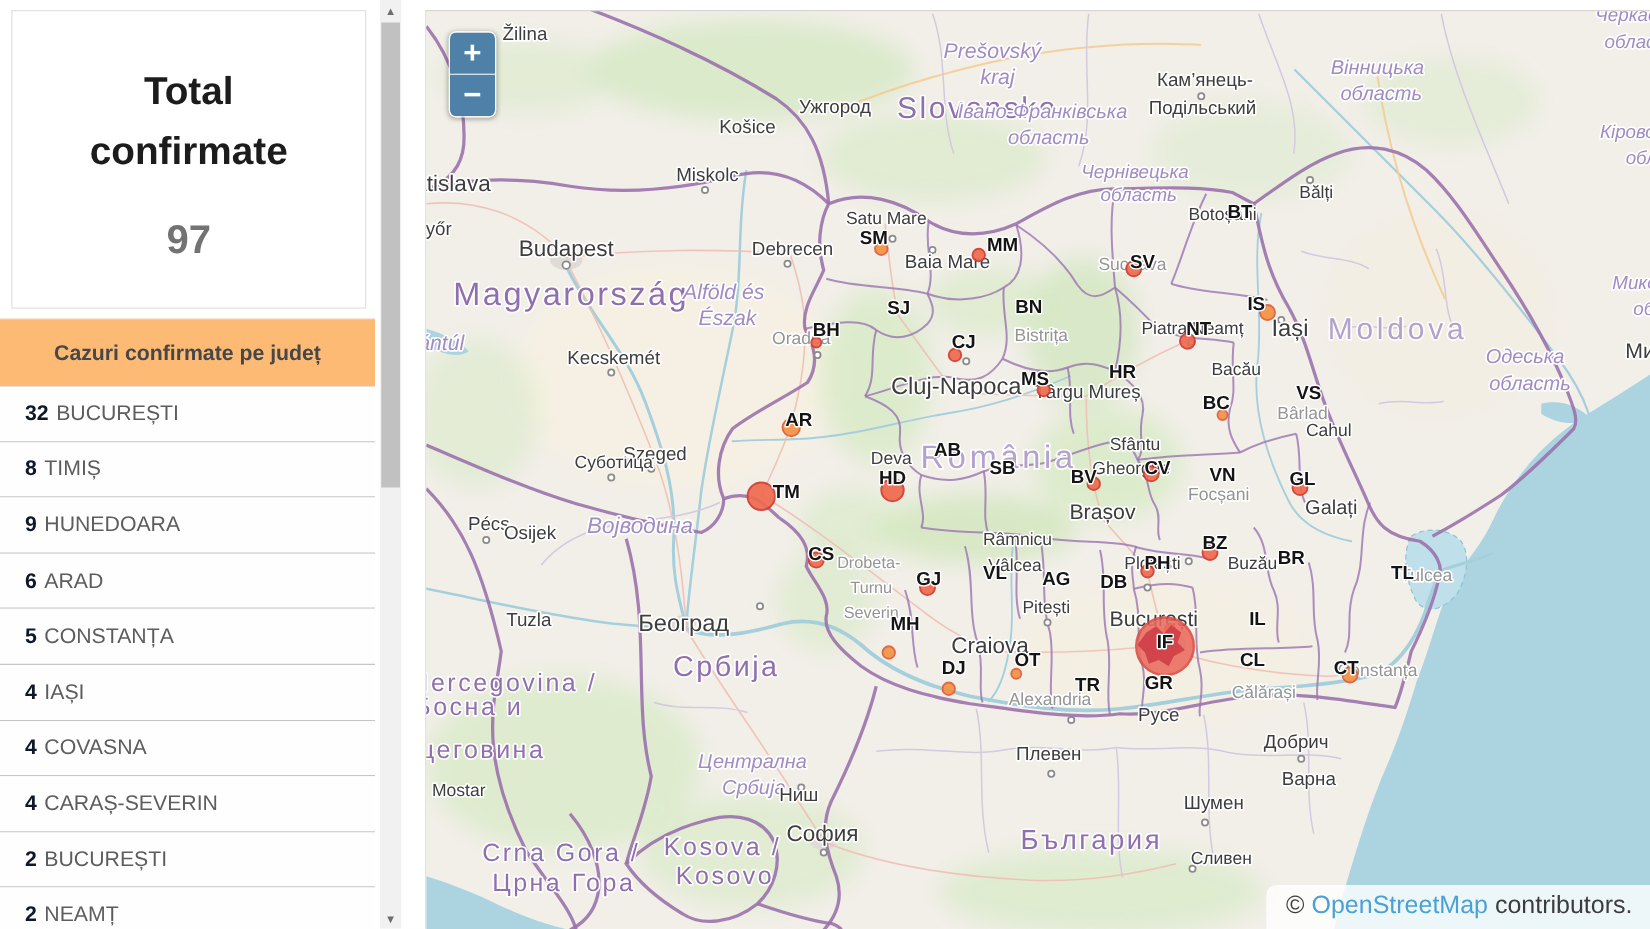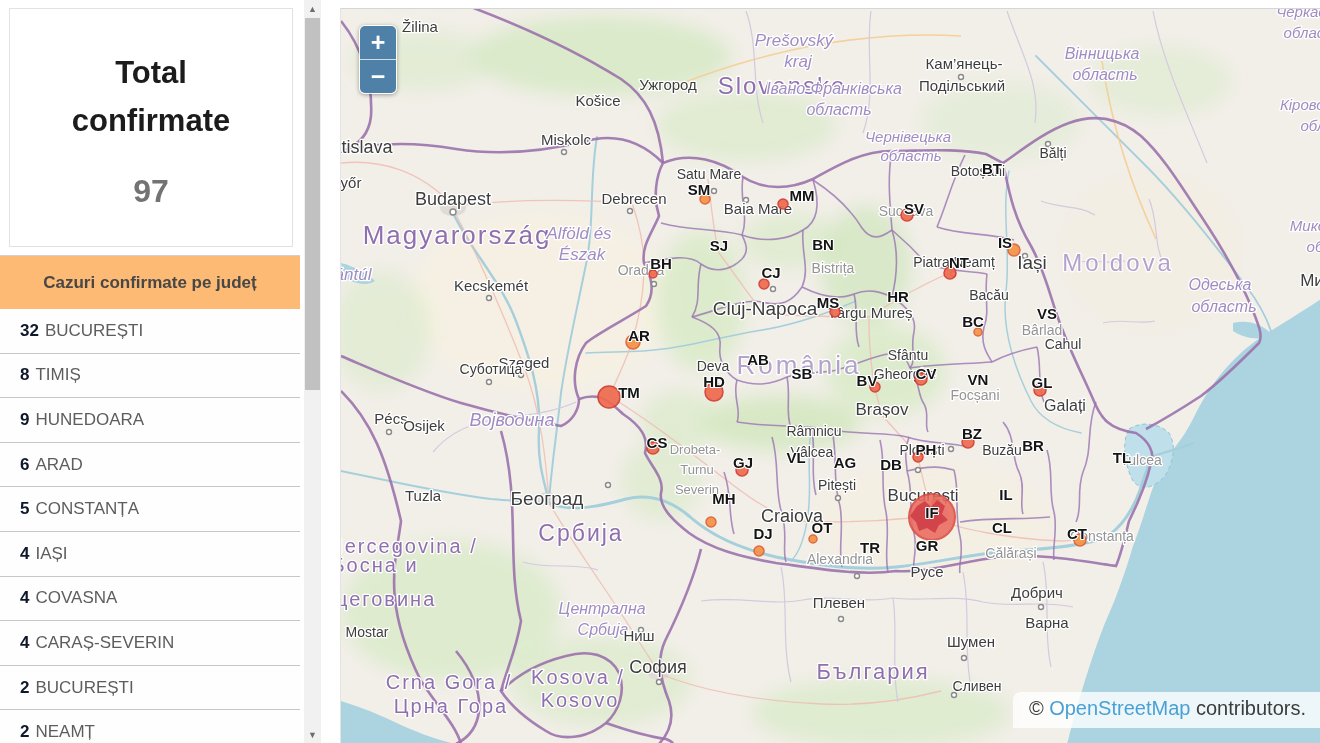--- a/index.html
+++ b/index.html
@@ -56,21 +56,21 @@
   .roado{fill:none;stroke:#f4cd94;stroke-width:1.6;opacity:.9;}
 
   
   .zoomctl{position:absolute;left:18px;top:16px;width:36px;border-radius:6px;overflow:hidden;
       border:1px solid rgba(255,255,255,.85);box-shadow:0 1px 4px rgba(0,0,0,.35);}
   .zbtn{height:33px;background:#4e80a8;color:#fff;font-size:25px;font-weight:bold;
       display:flex;align-items:center;justify-content:center;cursor:pointer;user-select:none;}
   .zbtn + .zbtn{border-top:1px solid rgba(255,255,255,.75);}
 
   
-  .attrib{position:absolute;right:0;bottom:16px;background:rgba(255,255,255,.78);
+  .attrib{position:absolute;right:0;bottom:0;background:rgba(255,255,255,.78);
       border-top-left-radius:8px;padding:5px 14px 8px 16px;font-size:20px;color:#3c3c3c;}
   .attrib a{color:#4aa1d6;text-decoration:none;}
 </style>
 </head>
 <body>
 
 <div class="app">
 
   <aside class="sidebar">
     <div class="total-card">

